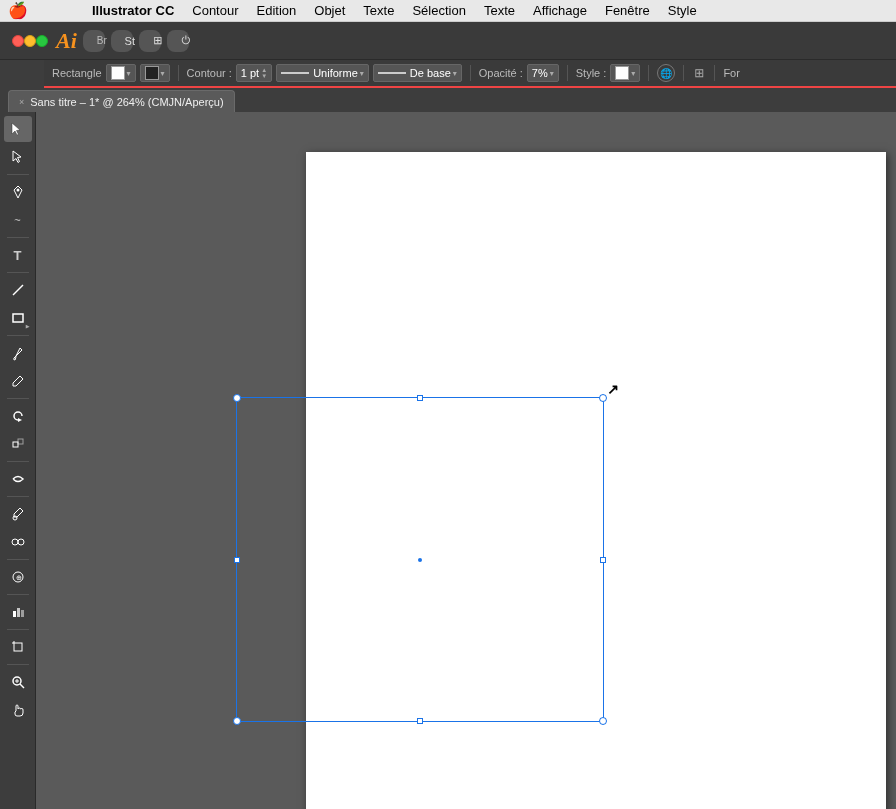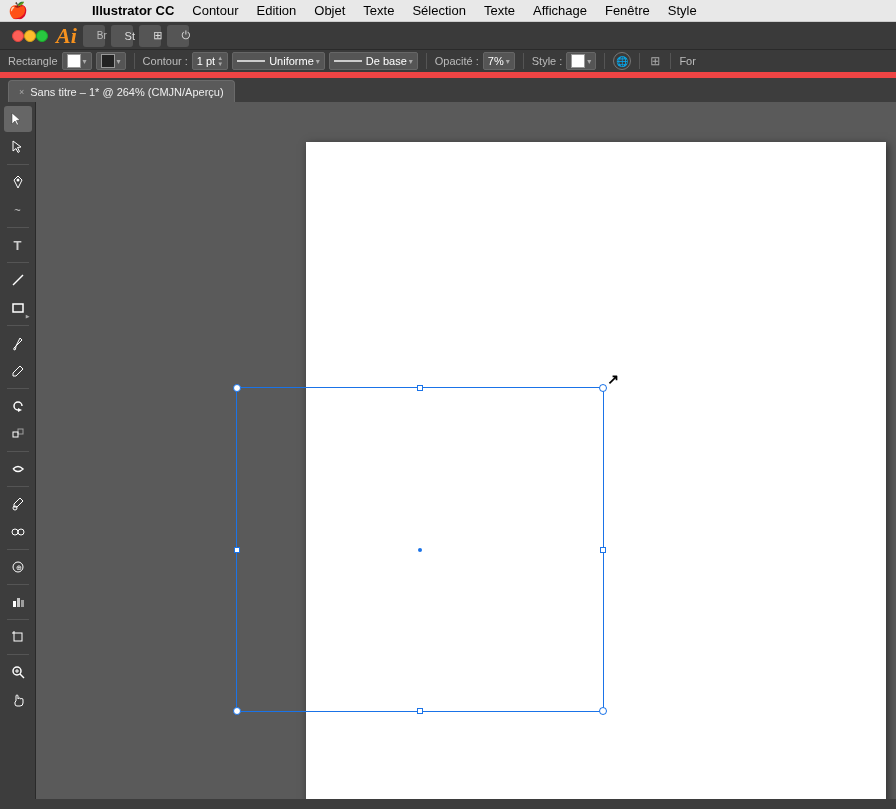--- a/index.html
+++ b/index.html
@@ -25,21 +25,21 @@
     .menu-item {
       padding: 1px 8px;
       border-radius: 3px;
       cursor: default;
       white-space: nowrap;
     }
     .menu-item.app-name { font-weight: 600; margin-left: 48px; }
 
     
     #titlebar {
-      height: 28px;
+      height: 38px;
       background: #3a3a3a;
       display: flex;
       align-items: center;
       padding: 0 12px;
       gap: 0;
       border-bottom: 1px solid #2a2a2a;
     }
     .traffic-light {
       width: 12px; height: 12px;
       border-radius: 50%;
@@ -59,39 +59,40 @@
     }
     .titlebar-icons {
       display: flex;
       align-items: center;
       gap: 6px;
       margin-left: 6px;
     }
     .titlebar-icon-box {
       width: 22px; height: 22px;
       background: #555;
-      border-radius: 3px;
+      border-radius: 8px;
       display: flex; align-items: center; justify-content: center;
       font-size: 11px; color: #ddd;
       cursor: pointer;
       padding-left: 16px;
     }
     .titlebar-icon-box.br { background: #555; font-size: 10px; color: #bbb; }
 
     
     #optionsbar {
       height: 28px;
       background: #3a3a3a;
       display: flex;
       align-items: center;
       padding: 0 8px;
       gap: 4px;
-      border-bottom: 6px solid #ef4444;
+      border-bottom: 2px solid #ef4444;
       font-size: 11px;
       color: #ccc;
+      margin-left: 44px;
     }
     .opt-label {
       color: #bbb;
       font-size: 11px;
     }
     .opt-field {
       background: #555;
       border: 1px solid #666;
       border-radius: 2px;
       padding: 1px 4px;

